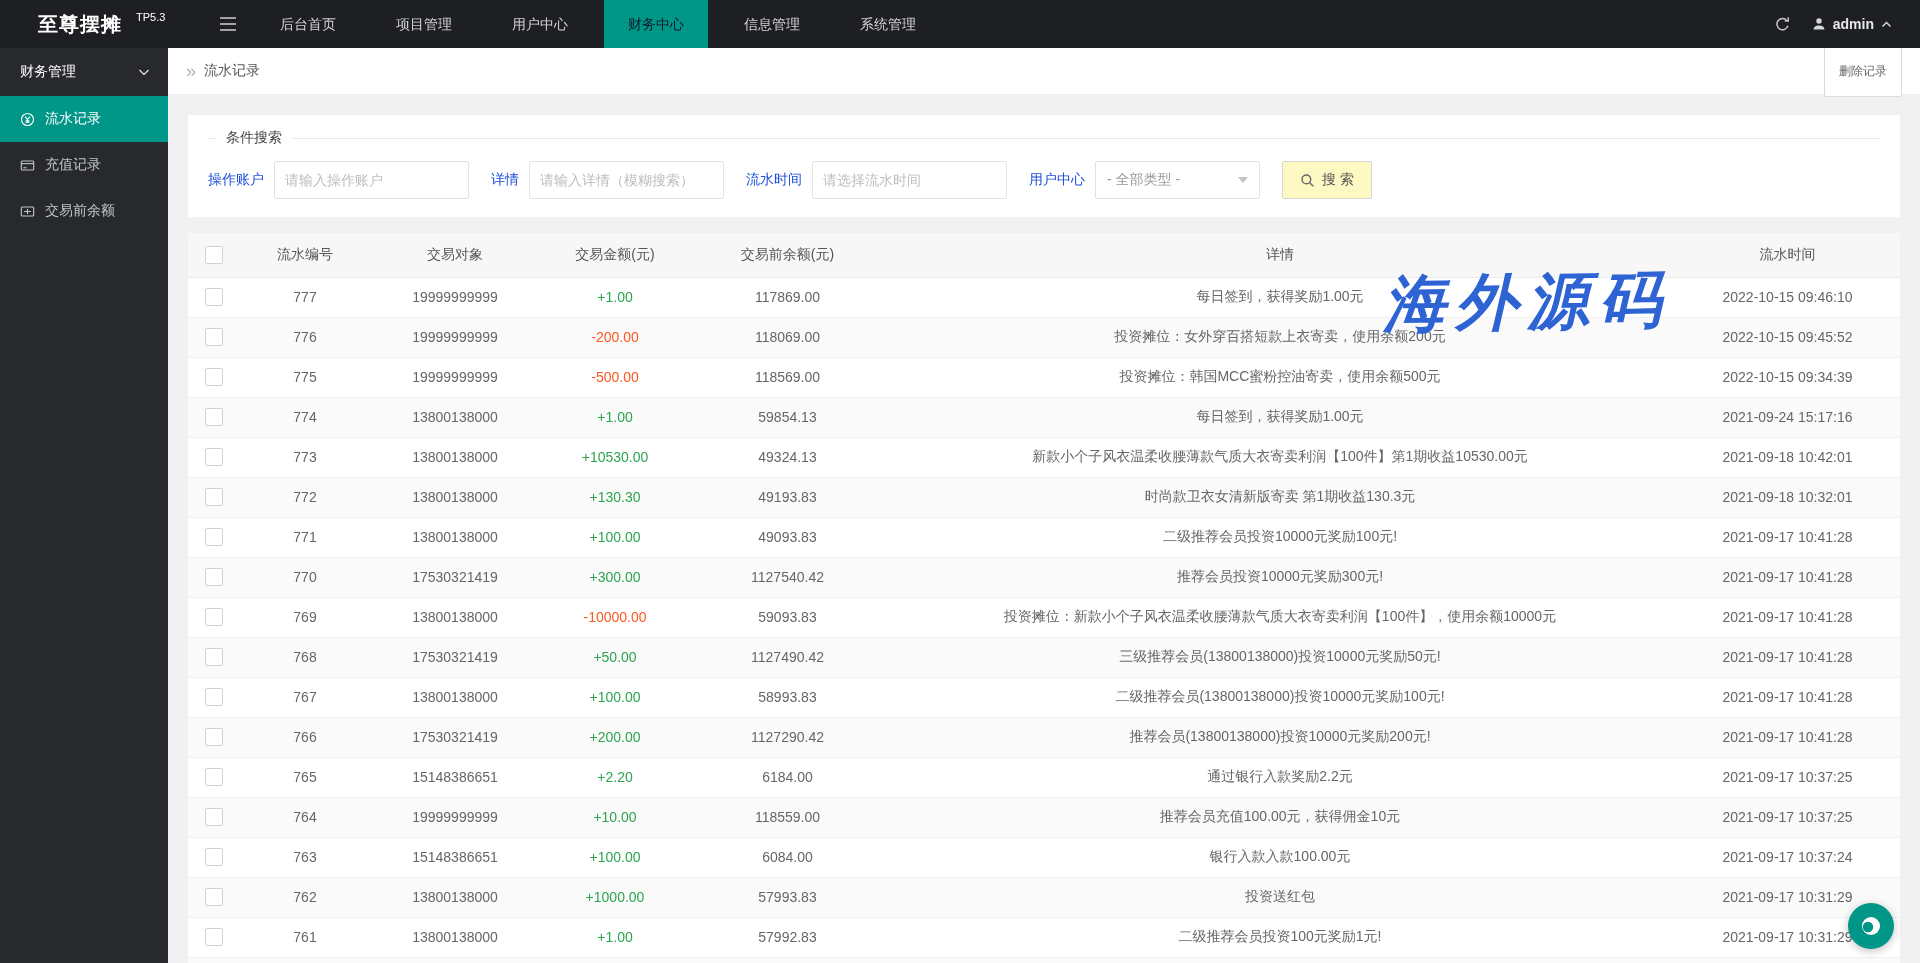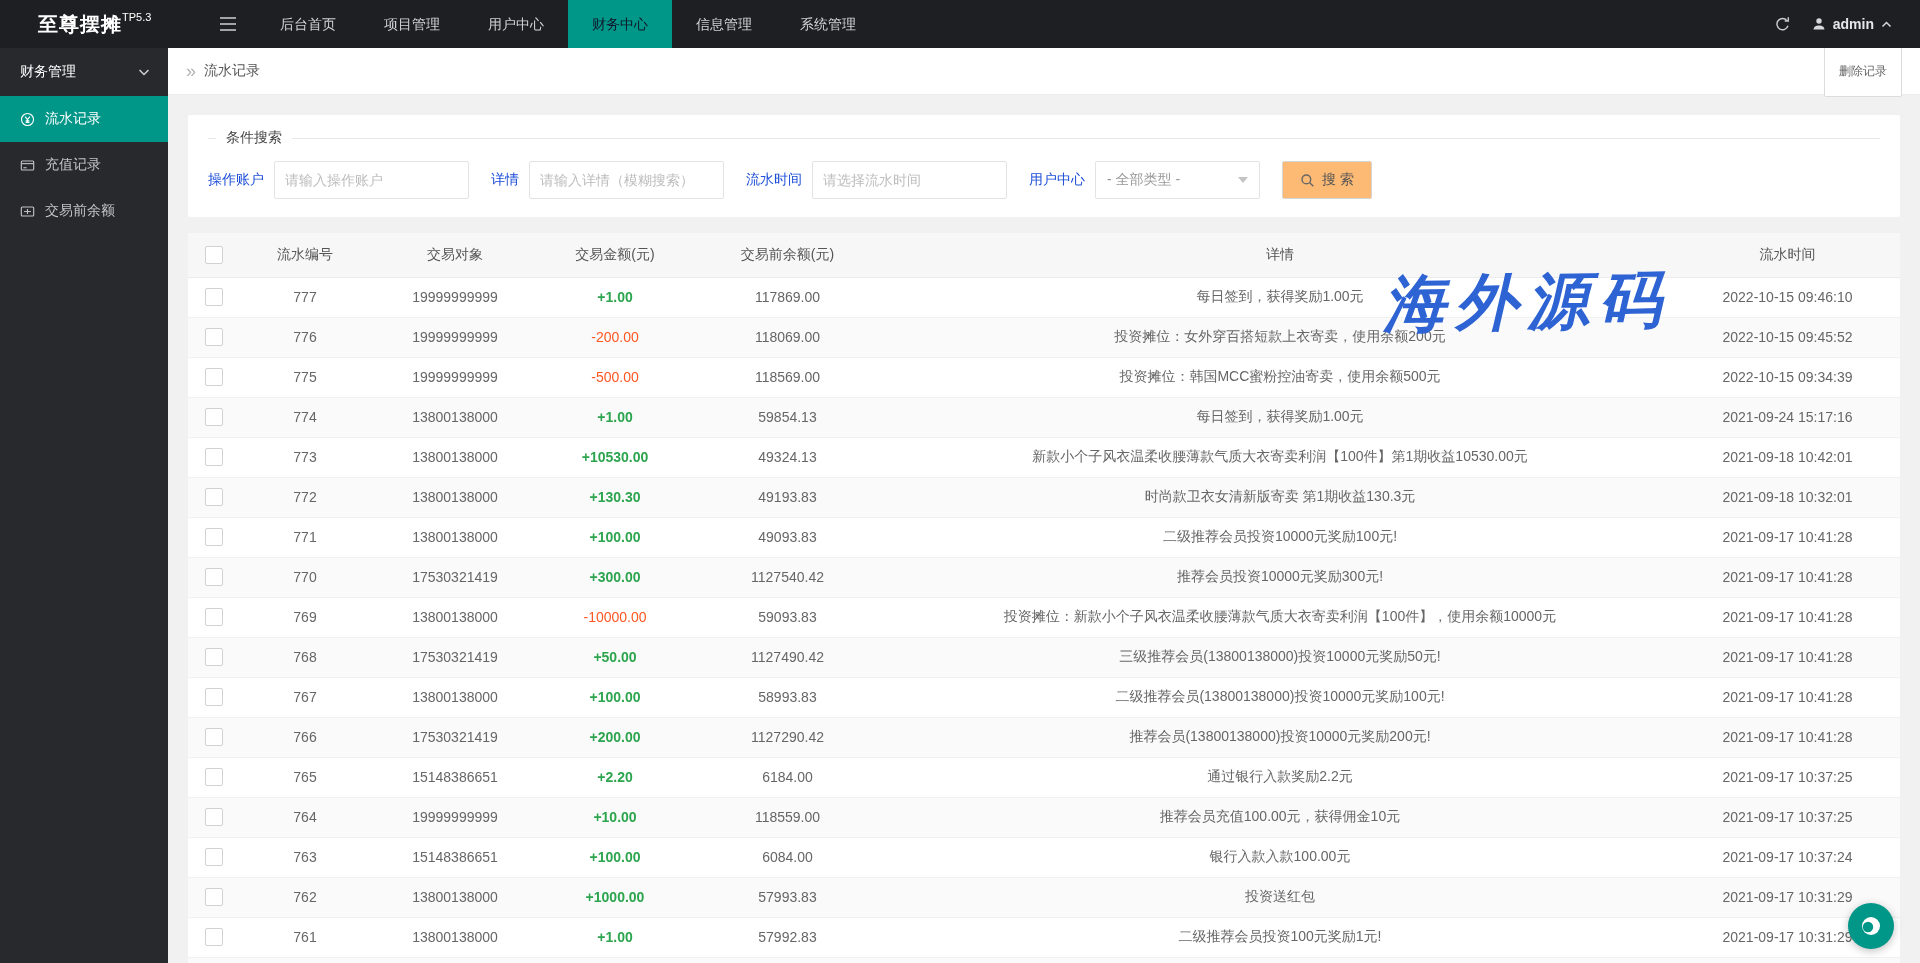--- a/index.html
+++ b/index.html
@@ -3,23 +3,23 @@
 <meta charset="utf-8">
 <style>
   *{margin:0;padding:0;box-sizing:border-box;}
   html,body{width:1920px;height:963px;overflow:hidden;background:#f1f1f1;
     font-family:"Liberation Sans","DejaVu Sans",sans-serif;}
 
   
   .topbar{height:48px;background:#1e1f22;display:flex;align-items:stretch;color:#cfd0d2;}
   .logo{width:200px;display:flex;align-items:center;padding-left:38px;color:#fff;flex-shrink:0;}
   .logo-text{font-size:20px;font-weight:bold;letter-spacing:1px;}
-  .logo-sup{font-size:11px;margin-left:0;transform:translateY(-7px);}
+  .logo-sup{font-size:11px;margin-left:14px;transform:translateY(-7px);}
   .hamburger{width:56px;display:flex;align-items:center;justify-content:center;cursor:pointer;}
-  .topnav{display:flex;}
+  .topnav{display:flex;gap:12px;}
   .topnav-item{padding:0 24px;line-height:48px;font-size:14px;color:#d2d3d5;cursor:pointer;white-space:nowrap;}
   .topnav-item.active{background:#009688;color:#0f172a;}
   .topbar-right{margin-left:auto;display:flex;align-items:center;padding-right:22px;}
   .refresh-btn{width:46px;height:48px;display:flex;align-items:center;justify-content:center;cursor:pointer;}
   .user-menu{display:flex;align-items:center;gap:7px;padding:0 6px;cursor:pointer;font-size:14px;color:#e6e7e9;font-weight:bold;}
 
   
   .layout{display:flex;height:915px;}
   .sidebar{width:168px;background:#28292d;flex-shrink:0;}
   .side-group{height:48px;display:flex;align-items:center;justify-content:space-between;
@@ -48,32 +48,32 @@
   .form-group{display:flex;align-items:center;margin-right:22px;}
   .form-label{font-size:14px;color:#1d4ed8;margin-right:10px;white-space:nowrap;}
   .form-input{width:195px;height:38px;border:1px solid #e3e3e3;border-radius:2px;
     padding:0 10px;font-size:14px;color:#666;outline:none;background:#fff;}
   .form-input::placeholder{color:#bdbdbd;}
   .form-select{width:165px;height:38px;border:1px solid #e3e3e3;border-radius:2px;
     display:flex;align-items:center;justify-content:space-between;padding:0 11px;cursor:pointer;background:#fff;}
   .select-value{font-size:14px;color:#999;}
   .select-caret{width:0;height:0;border-left:5px solid transparent;border-right:5px solid transparent;
     border-top:6px solid #c4c4c4;}
-  .btn-search{height:38px;display:flex;align-items:center;gap:7px;background:#fdba74;
+  .btn-search{height:38px;display:flex;align-items:center;gap:7px;background:#fef9c3;
     border:1px solid #d6d6d6;border-radius:2px;padding:0 17px;font-size:14px;color:#555;cursor:pointer;}
 
   
   .table-card{margin-top:16px;}
   table{width:100%;border-collapse:collapse;table-layout:fixed;}
   thead th{background:#f7f7f7;height:44px;font-size:14px;font-weight:normal;color:#555;
     border-bottom:1px solid #ececec;text-align:center;}
   tbody td{height:40px;font-size:14px;color:#666;text-align:center;
     border-bottom:1px solid #f1f1f1;overflow:hidden;white-space:nowrap;text-overflow:ellipsis;padding:0 6px;}
   tbody tr:nth-child(even){background:#fafafa;}
-  td.pos{color:#2da44e;font-weight:bold;}
+  td.pos{color:#2da44e;}
   td.neg{color:#ff5722;}
   .chk{display:inline-block;width:18px;height:18px;border:1px solid #d2d2d2;border-radius:2px;
     background:#fff;vertical-align:middle;cursor:pointer;}
 
   
   .watermark{position:absolute;left:1215px;top:212px;font-family:"DejaVu Serif",serif;
     font-style:italic;font-weight:bold;font-size:62px;color:#2e63d3;letter-spacing:10px;
     transform:rotate(-1deg);pointer-events:none;z-index:5;white-space:nowrap;}
   .fab{position:absolute;right:26px;bottom:14px;width:46px;height:46px;border-radius:50%;
     background:#009688;display:flex;align-items:center;justify-content:center;cursor:pointer;

